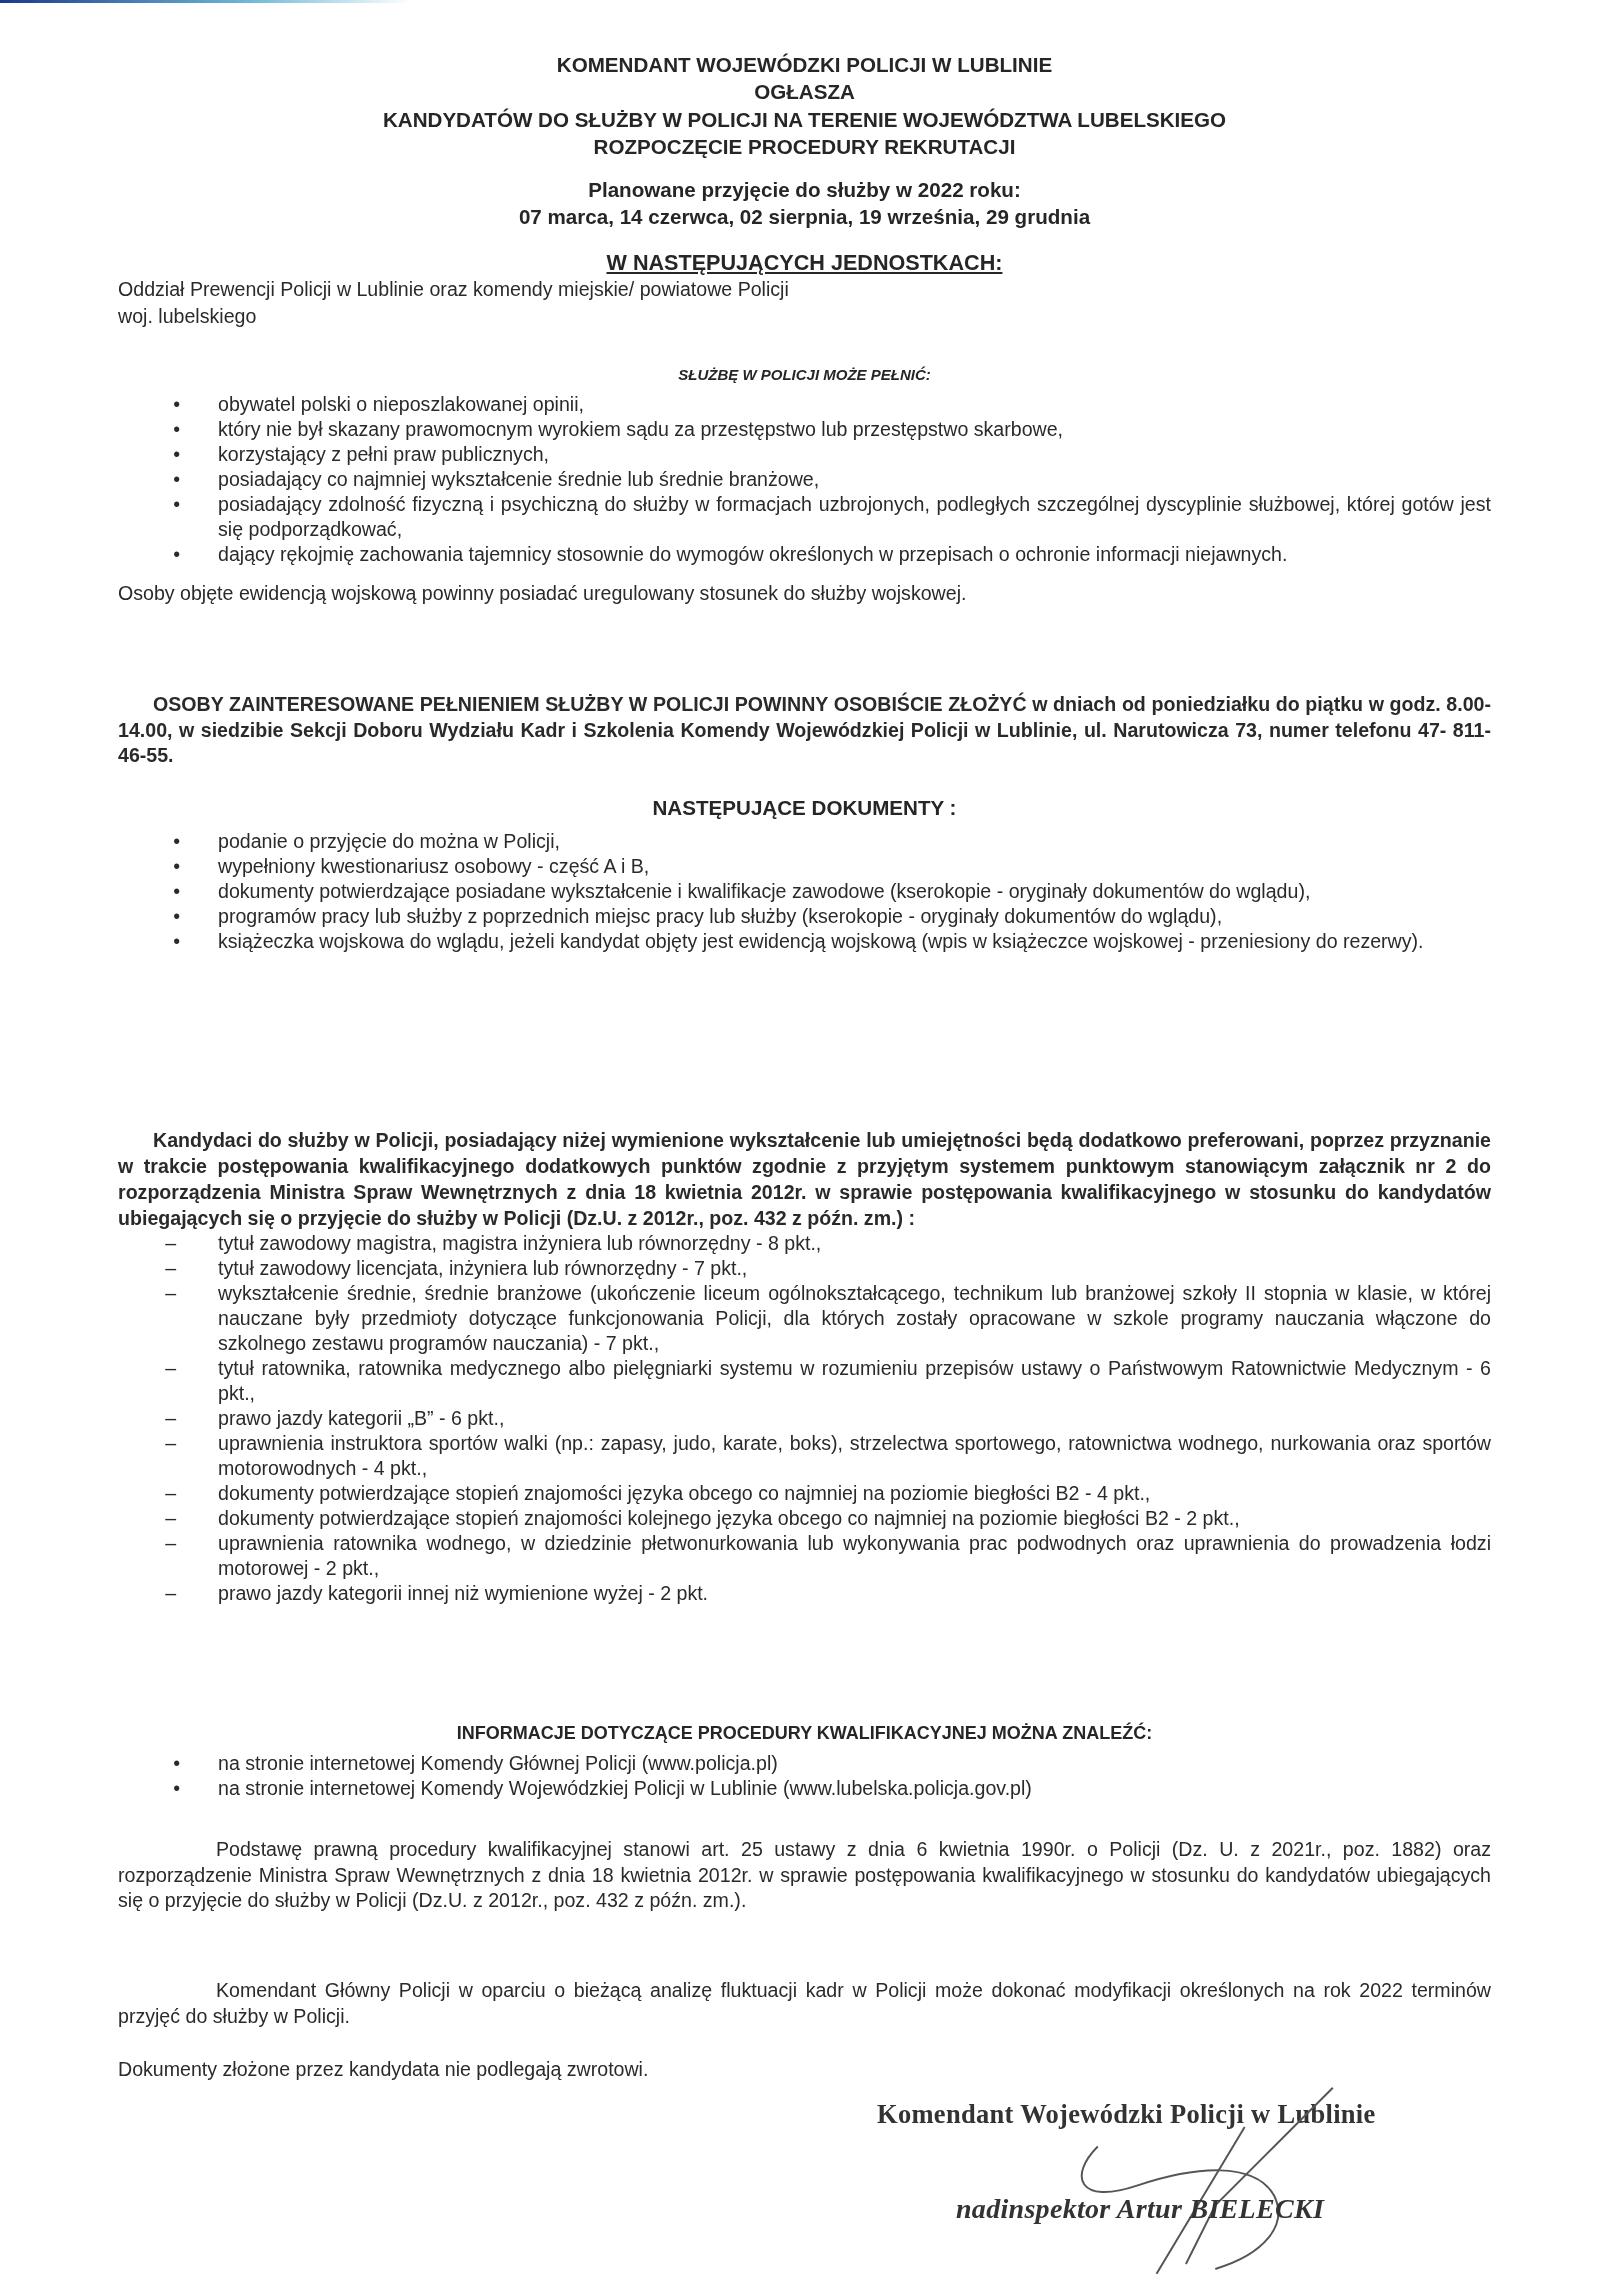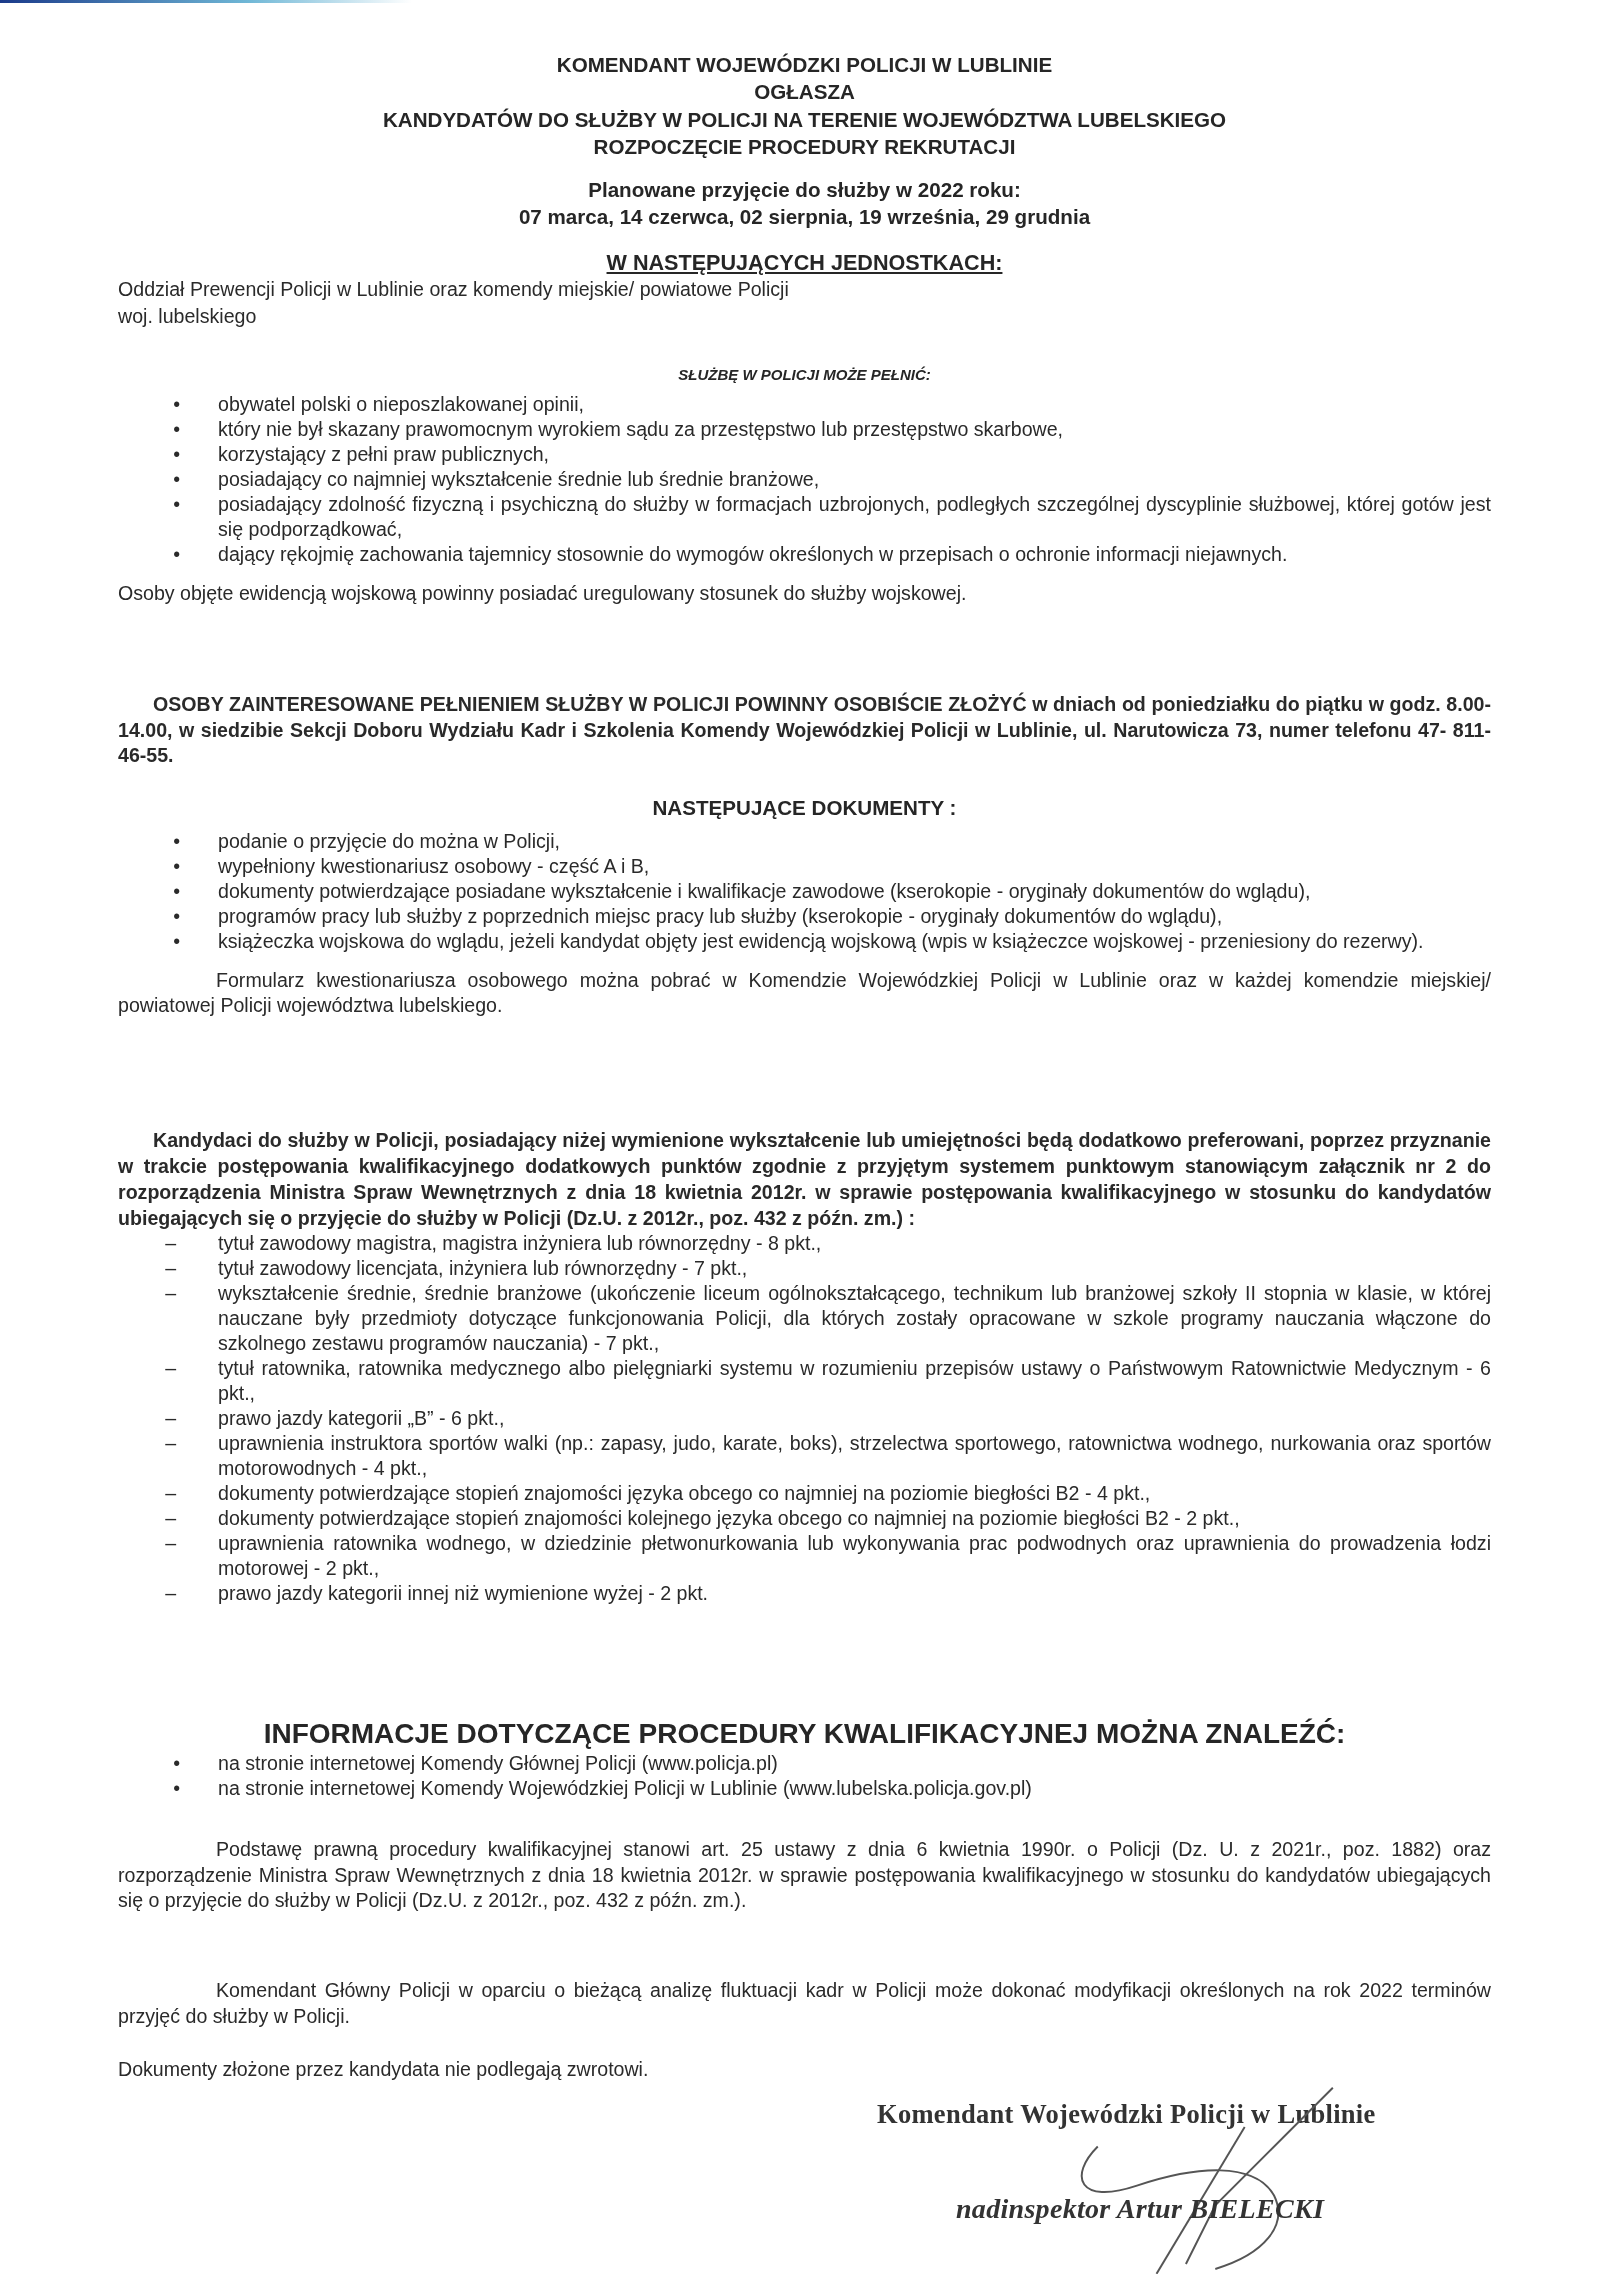--- a/index.html
+++ b/index.html
@@ -64,41 +64,40 @@
 
 <div class="blk" style="top:794px;">
   <div class="head-line" style="margin-bottom:7.8px;">NASTĘPUJĄCE DOKUMENTY :</div>
   <ul class="list">
     <li><span class="mk">•</span><span>podanie o przyjęcie do można w Policji,</span></li>
     <li><span class="mk">•</span><span>wypełniony kwestionariusz osobowy - część A i B,</span></li>
     <li><span class="mk">•</span><span>dokumenty potwierdzające posiadane wykształcenie i kwalifikacje zawodowe (kserokopie - oryginały dokumentów do wglądu),</span></li>
     <li><span class="mk">•</span><span>programów pracy lub służby z poprzednich miejsc pracy lub służby (kserokopie - oryginały dokumentów do wglądu),</span></li>
     <li><span class="mk">•</span><span>książeczka wojskowa do wglądu, jeżeli kandydat objęty jest ewidencją wojskową (wpis w książeczce wojskowej - przeniesiony do rezerwy).</span></li>
   </ul>
-  <div class="just indent" style="margin-top:13.7px;">Formularz kwestionariusza osobowego można pobrać w Komendzie Wojewódzkiej Policji w Lublinie oraz w każdej komendzie miejskiej/ powiatowej Policji województwa lubelskiego.</div>
 </div>
 
 <div class="blk" style="top:1127px;">
   <div class="just bold" style="text-indent:35px; line-height:26px;">Kandydaci do służby w Policji, posiadający niżej wymienione wykształcenie lub umiejętności będą dodatkowo preferowani, poprzez przyznanie w trakcie postępowania kwalifikacyjnego dodatkowych punktów zgodnie z przyjętym systemem punktowym stanowiącym załącznik nr 2 do rozporządzenia Ministra Spraw Wewnętrznych z dnia 18 kwietnia 2012r. w sprawie postępowania kwalifikacyjnego w stosunku do kandydatów ubiegających się o przyjęcie do służby w Policji  (Dz.U. z 2012r., poz. 432 z późn. zm.) :</div>
   <ul class="list dash">
     <li><span class="mk">–</span><span>tytuł zawodowy magistra, magistra inżyniera lub równorzędny - 8 pkt.,</span></li>
     <li><span class="mk">–</span><span>tytuł zawodowy licencjata, inżyniera lub równorzędny - 7 pkt.,</span></li>
     <li><span class="mk">–</span><span>wykształcenie średnie, średnie branżowe (ukończenie liceum ogólnokształcącego, technikum lub branżowej szkoły II stopnia w klasie, w której nauczane były przedmioty dotyczące funkcjonowania Policji, dla których zostały opracowane w szkole programy nauczania włączone do szkolnego zestawu programów nauczania) - 7 pkt.,</span></li>
     <li><span class="mk">–</span><span>tytuł ratownika, ratownika medycznego albo pielęgniarki systemu w rozumieniu przepisów ustawy o Państwowym Ratownictwie Medycznym - 6 pkt.,</span></li>
     <li><span class="mk">–</span><span>prawo jazdy kategorii „B” - 6 pkt.,</span></li>
     <li><span class="mk">–</span><span>uprawnienia instruktora sportów walki (np.: zapasy, judo, karate, boks), strzelectwa sportowego, ratownictwa wodnego, nurkowania oraz sportów motorowodnych - 4 pkt.,</span></li>
     <li><span class="mk">–</span><span>dokumenty potwierdzające stopień znajomości języka obcego co najmniej na poziomie biegłości B2 - 4 pkt.,</span></li>
     <li><span class="mk">–</span><span>dokumenty potwierdzające stopień znajomości kolejnego języka obcego co najmniej na poziomie biegłości B2 - 2 pkt.,</span></li>
     <li><span class="mk">–</span><span>uprawnienia ratownika wodnego, w dziedzinie płetwonurkowania lub wykonywania prac podwodnych oraz uprawnienia  do prowadzenia łodzi motorowej - 2 pkt.,</span></li>
     <li><span class="mk">–</span><span>prawo jazdy kategorii innej niż wymienione wyżej - 2 pkt.</span></li>
   </ul>
 </div>
 
 <div class="blk" style="top:1720px;">
-  <div class="head-line" style="font-size:28px; margin-bottom:3.9px;">INFORMACJE DOTYCZĄCE PROCEDURY KWALIFIKACYJNEJ MOŻNA ZNALEŹĆ:</div>
+  <div class="head-line" style="font-size:18px; margin-bottom:3.9px;">INFORMACJE DOTYCZĄCE PROCEDURY KWALIFIKACYJNEJ MOŻNA ZNALEŹĆ:</div>
   <ul class="list">
     <li><span class="mk">•</span><span>na stronie internetowej Komendy Głównej Policji (www.policja.pl)</span></li>
     <li><span class="mk">•</span><span>na stronie internetowej Komendy Wojewódzkiej Policji w Lublinie (www.lubelska.policja.gov.pl)</span></li>
   </ul>
 </div>
 
 <div class="blk just indent" style="top:1837px; line-height:25.5px;">Podstawę prawną procedury kwalifikacyjnej stanowi art. 25 ustawy z dnia 6 kwietnia 1990r. o Policji (Dz. U. z 2021r., poz. 1882) oraz rozporządzenie Ministra Spraw Wewnętrznych z dnia 18 kwietnia 2012r. w sprawie postępowania kwalifikacyjnego w stosunku do kandydatów ubiegających się o przyjęcie do służby w Policji (Dz.U. z 2012r., poz. 432 z późn. zm.).</div>
 
 <div class="blk just indent" style="top:1978px;">Komendant Główny Policji w oparciu o bieżącą analizę fluktuacji kadr w Policji może dokonać modyfikacji określonych na rok 2022 terminów przyjęć do służby w Policji.</div>
 

